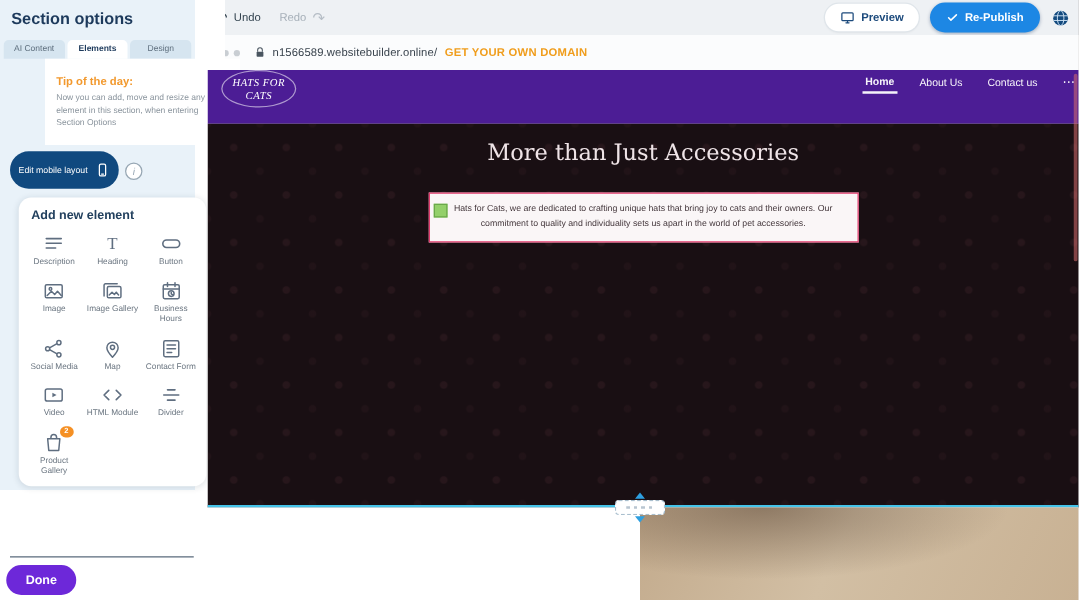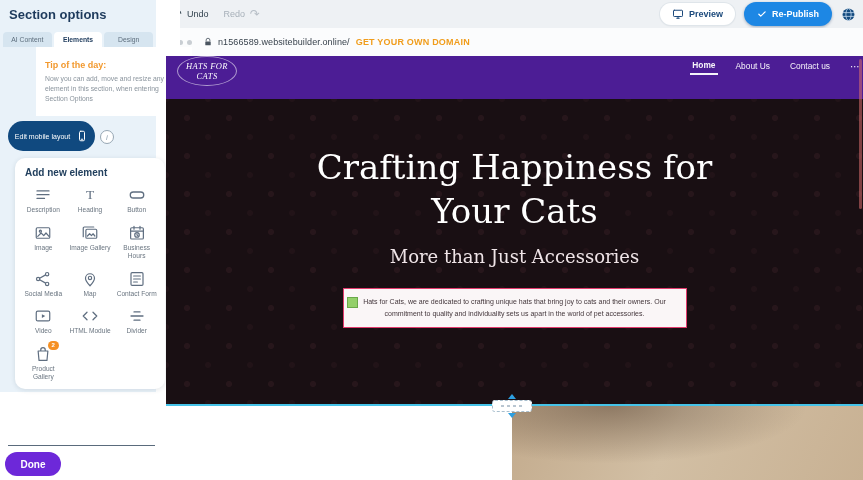--- a/index.html
+++ b/index.html
@@ -377,21 +377,20 @@
     <div class="logo">HATS FOR CATS</div>
     <div class="nav">
       <span class="nav-item active">Home</span>
       <span class="nav-item">About Us</span>
       <span class="nav-item">Contact us</span>
       <span class="nav-item nav-more">⋯</span>
     </div>
   </div>
 
   <div class="hero">
-    <div class="hero-title">Crafting Happiness for Your Cats</div>
     <div class="hero-sub">More than Just Accessories</div>
     <div class="hero-box">
       <span class="green-handle"></span>
       <span>Hats for Cats, we are dedicated to crafting unique hats that bring joy to cats and their owners. Our commitment to quality and individuality sets us apart in the world of pet accessories.</span>
     </div>
   </div>
 
   <div class="section2">
     <div class="carpet"></div>
   </div>

